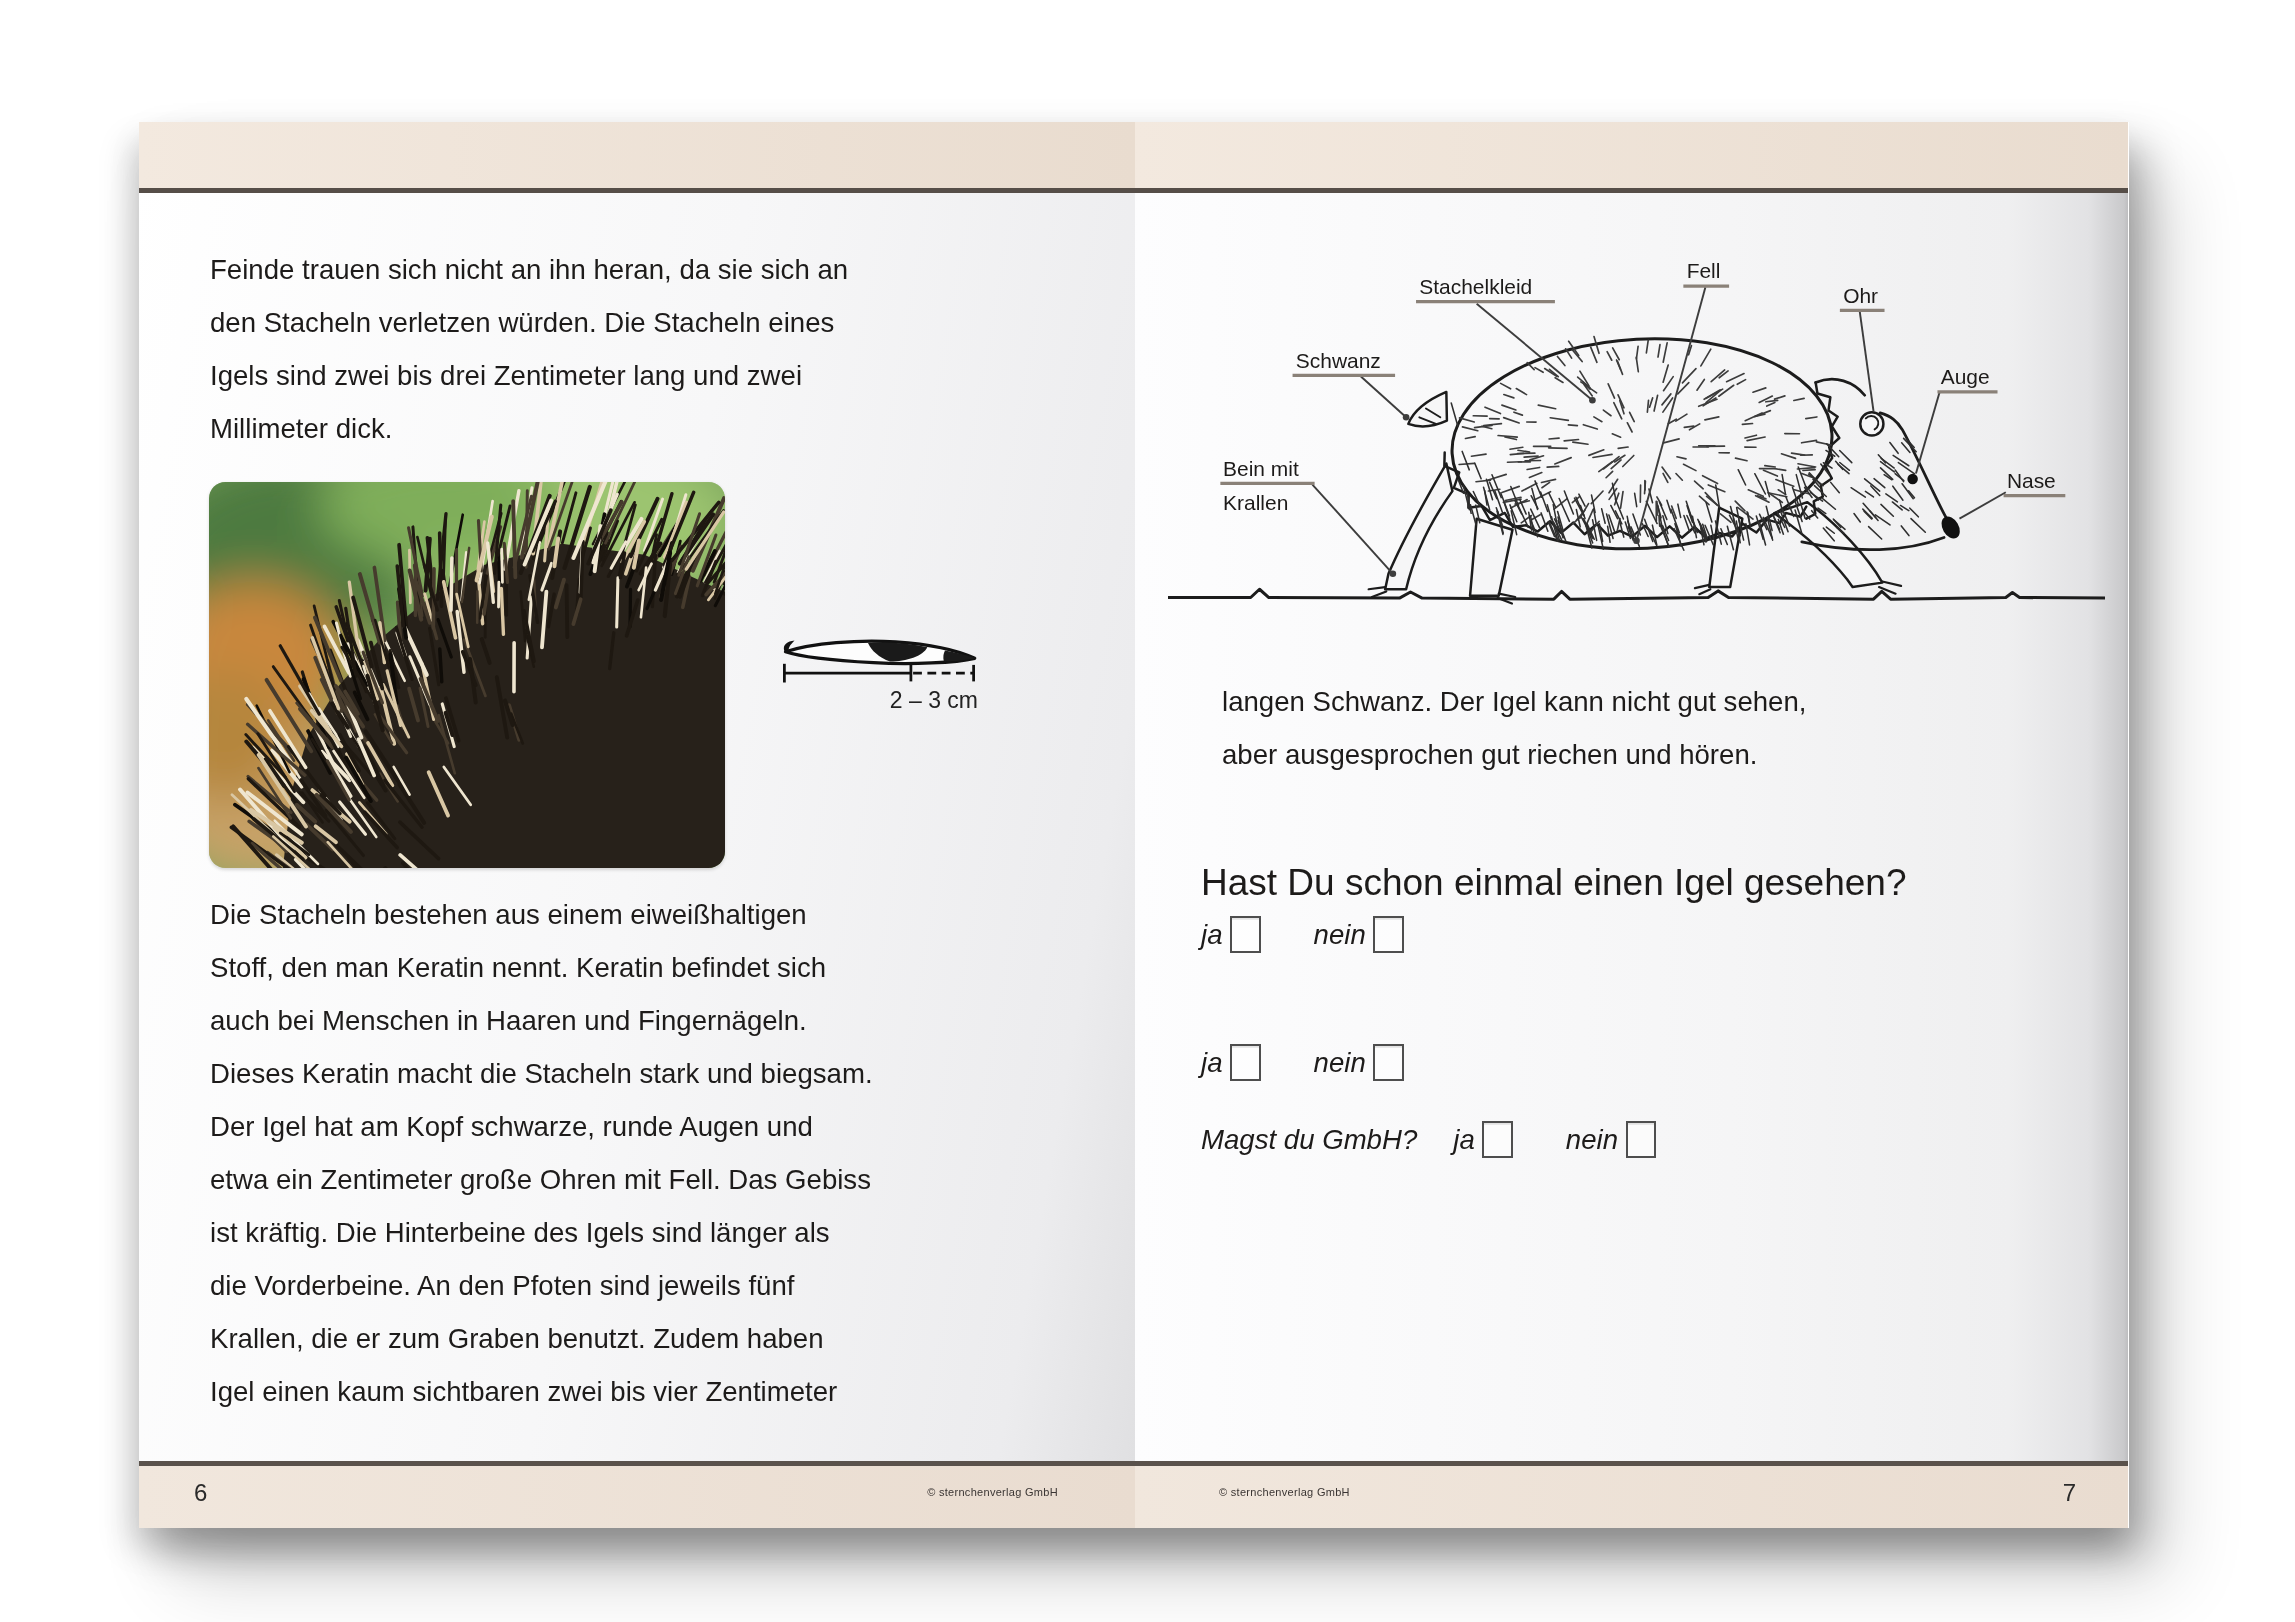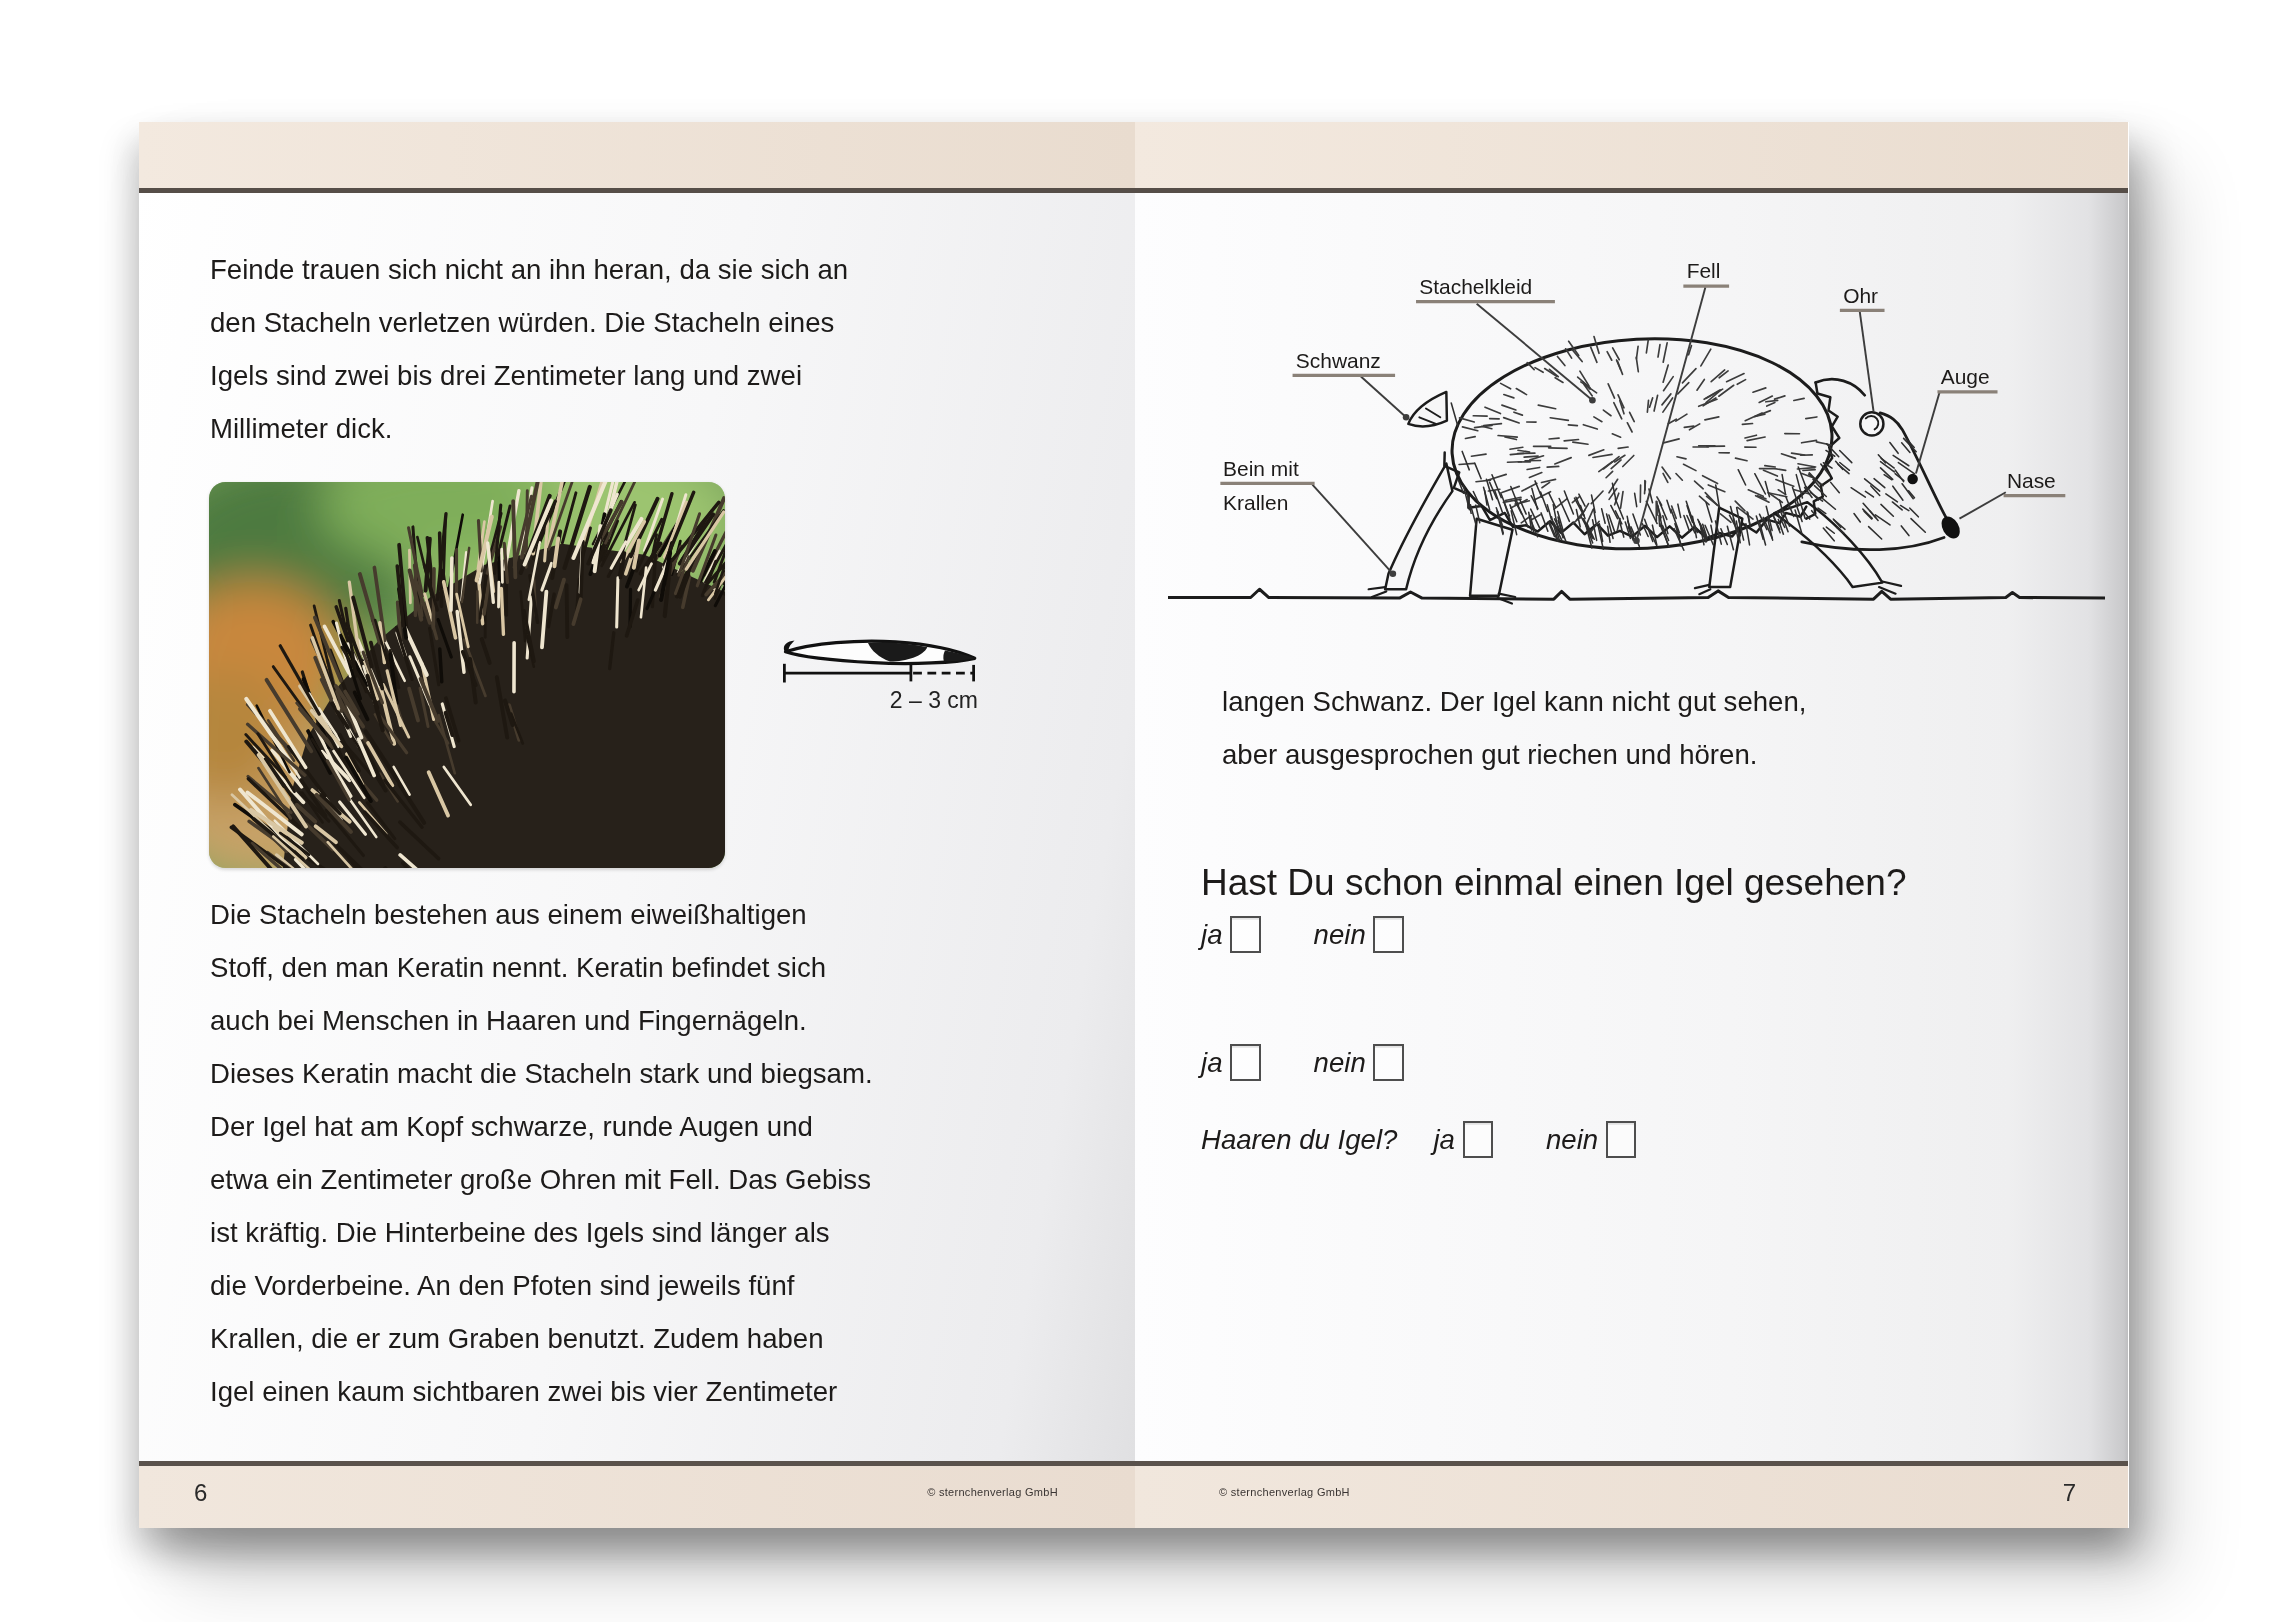--- a/index.html
+++ b/index.html
@@ -986,21 +986,21 @@
 
       <div class="qrow" style="left:66px;top:921px">
         <span>ja</span>
         <span class="cbox"></span>
         <span class="gap1"></span>
         <span>nein</span>
         <span class="cbox"></span>
       </div>
 
       <div class="qrow" style="left:66px;top:998px">
-        <span>Haaren du Igel?</span>
+        <span>Magst du GmbH?</span>
         <span class="gap2"></span>
         <span>ja</span>
         <span class="cbox"></span>
         <span class="gap1"></span>
         <span>nein</span>
         <span class="cbox"></span>
       </div>
 
 
       <div class="band-bottom">

